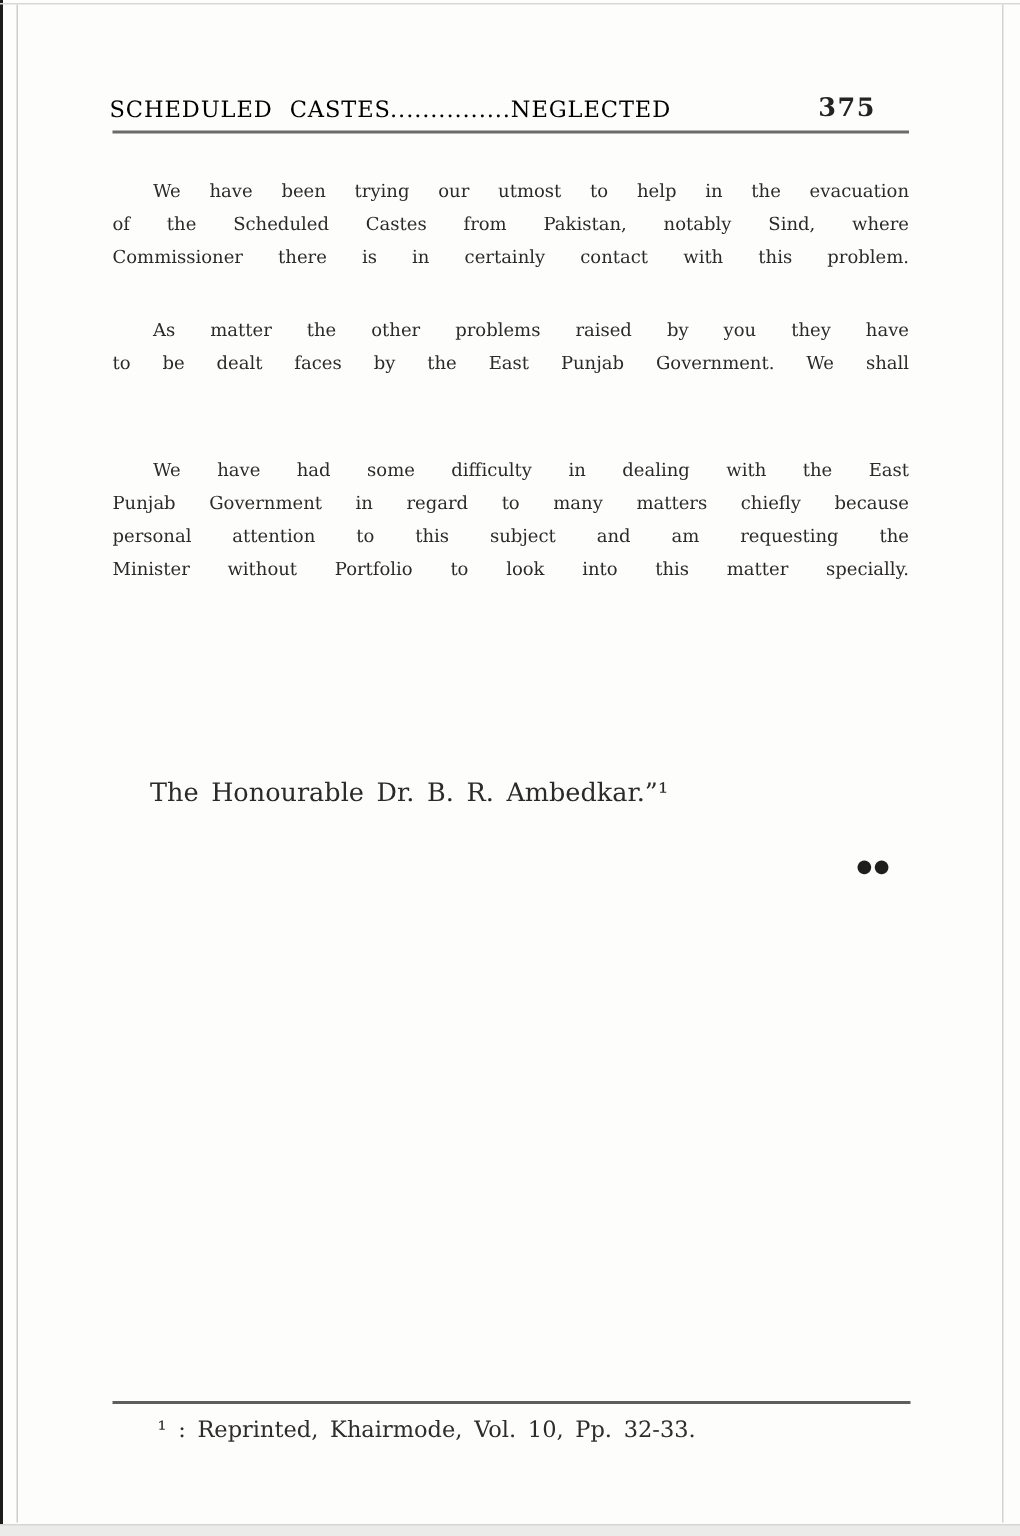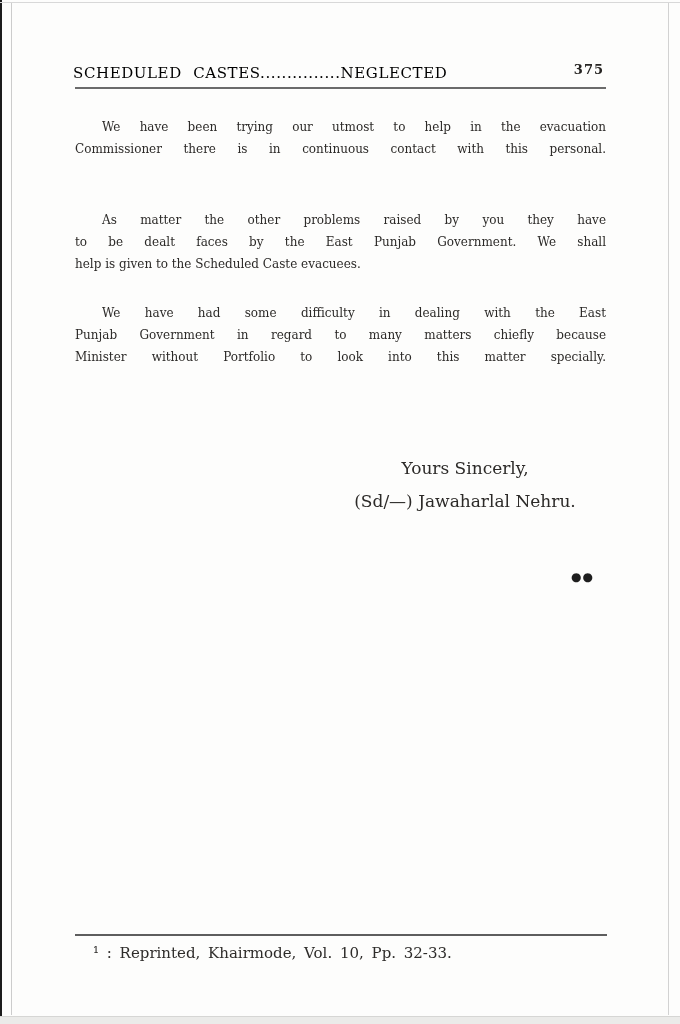--- a/index.html
+++ b/index.html
@@ -47,22 +47,22 @@
   .running-header {
     position: absolute; left: 73px; top: 64px;
     width: 531px;
     text-align: left;
     font-size: 15px;
     letter-spacing: 0.6px;
     word-spacing: 6px;
     color: #000000;
   }
   .page-number {
-    position: absolute; top: 62px; right: 76px;
-    font-size: 13px;
+    position: absolute; top: 62px; right: 96px;
+    font-size: 17px;
     font-weight: bold;
     letter-spacing: 1px;
     color: #262422;
   }
   .header-rule {
     position: absolute; left: 75px; top: 87px;
     width: 531px; height: 2px;
     background: #6b6b6b;
   }
   
@@ -109,21 +109,21 @@
     color: #1e1e1e;
     font-family: "DejaVu Sans", sans-serif;
   }
   
   .footnote-rule {
     position: absolute; left: 75px; top: 934px;
     width: 532px; height: 2px;
     background: #5e5e5e;
   }
   .footnote {
-    position: absolute; left: 93px; top: 944px;
+    position: absolute; left: 105px; top: 944px;
     font-size: 15px;
     word-spacing: 3px;
     color: #2e2c2a;
   }
 </style>
 </head>
 <body>
 
 <div class="viewport">
 
@@ -132,39 +132,37 @@
   <div class="edge-line-right"></div>
   <div class="edge-line-top"></div>
   <div class="edge-strip-bottom"></div>
 
   <div class="running-header">SCHEDULED CASTES...............NEGLECTED</div>
   <div class="page-number">375</div>
   <div class="header-rule"></div>
 
   <div class="para para-1">
     <div class="ln j ind">We have been trying our utmost to help in the evacuation</div>
-    <div class="ln j">Commissioner there is in continuous contact with this personal.</div>
+    <div class="ln j">of the Scheduled Castes from Pakistan, notably Sind, where</div>
+    <div class="ln j">Commissioner there is in certainly contact with this problem.</div>
   </div>
 
   <div class="para para-2">
     <div class="ln j ind">As matter the other problems raised by you they have</div>
     <div class="ln j">to be dealt faces by the East Punjab Government. We shall</div>
-    <div class="ln">help is given to the Scheduled Caste evacuees.</div>
   </div>
 
   <div class="para para-3">
     <div class="ln j ind">We have had some difficulty in dealing with the East</div>
     <div class="ln j">Punjab Government in regard to many matters chiefly because</div>
+    <div class="ln j">personal attention to this subject and am requesting the</div>
     <div class="ln j">Minister without Portfolio to look into this matter specially.</div>
   </div>
 
-  <div class="signoff">
-    <div>Yours Sincerly,</div>
-    <div>(Sd/—) Jawaharlal Nehru.</div>
-  </div>
 
+  <div class="addressee">The Honourable Dr. B. R. Ambedkar.”¹</div>
 
   <div class="end-mark">●●</div>
 
   <div class="footnote-rule"></div>
   <div class="footnote">¹ : Reprinted, Khairmode, Vol. 10, Pp. 32-33.</div>
 
 </div>
 
 </body></html>

